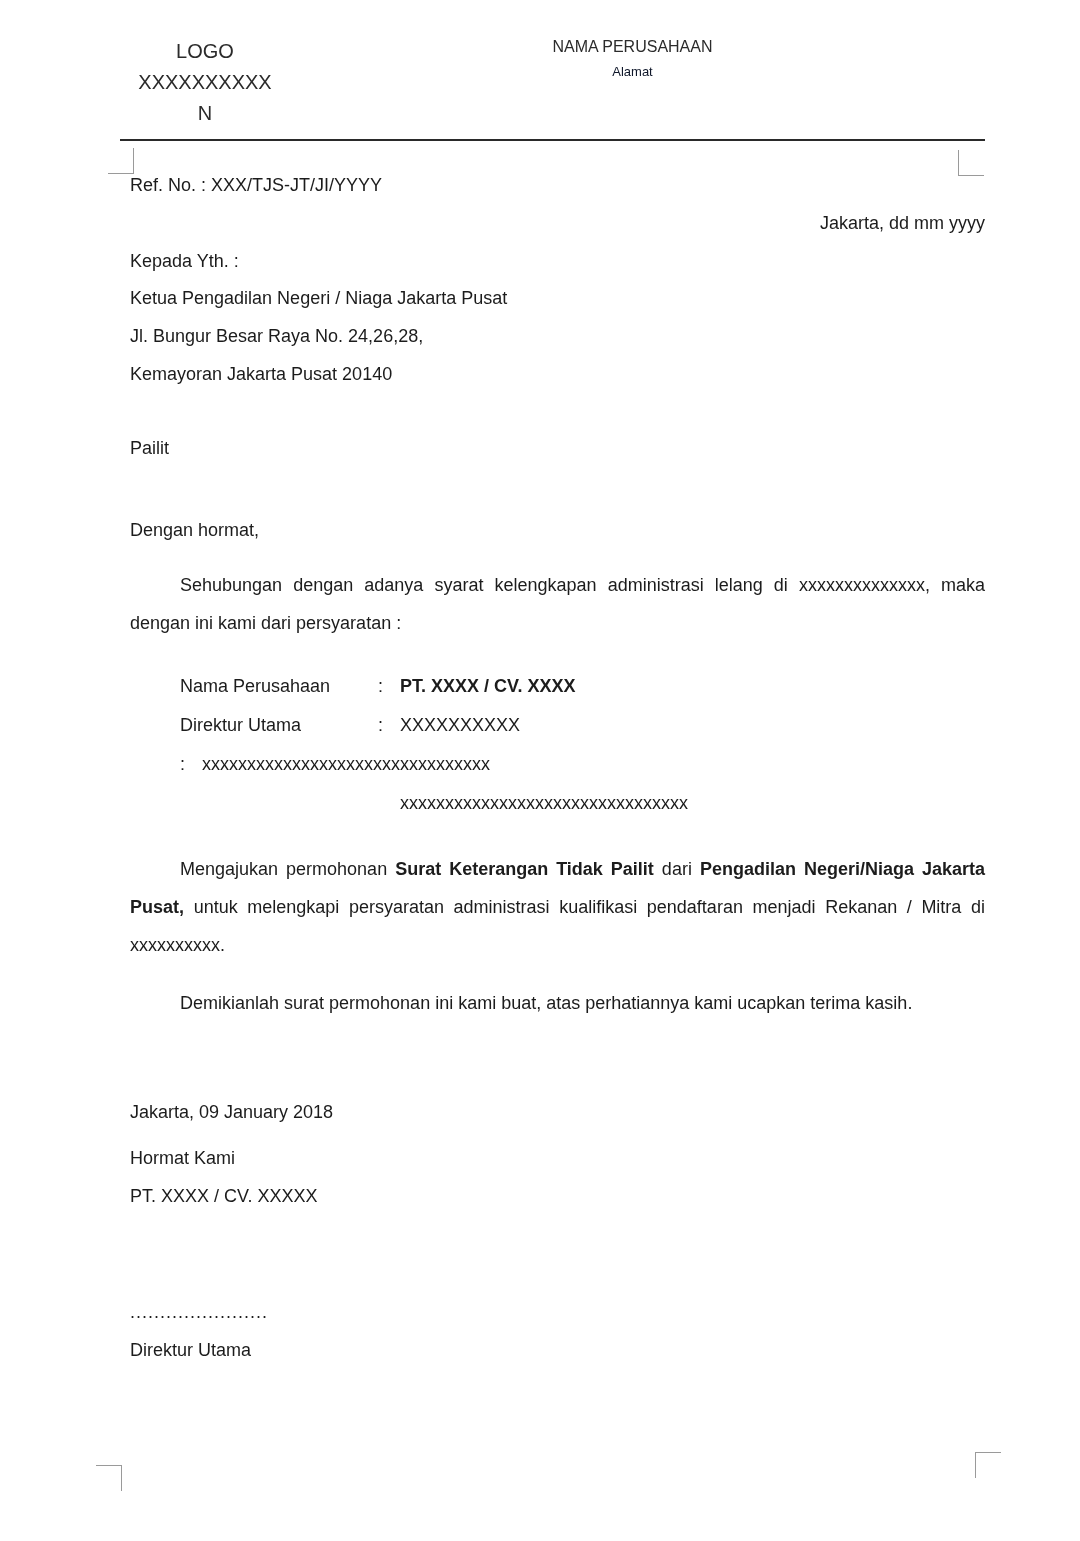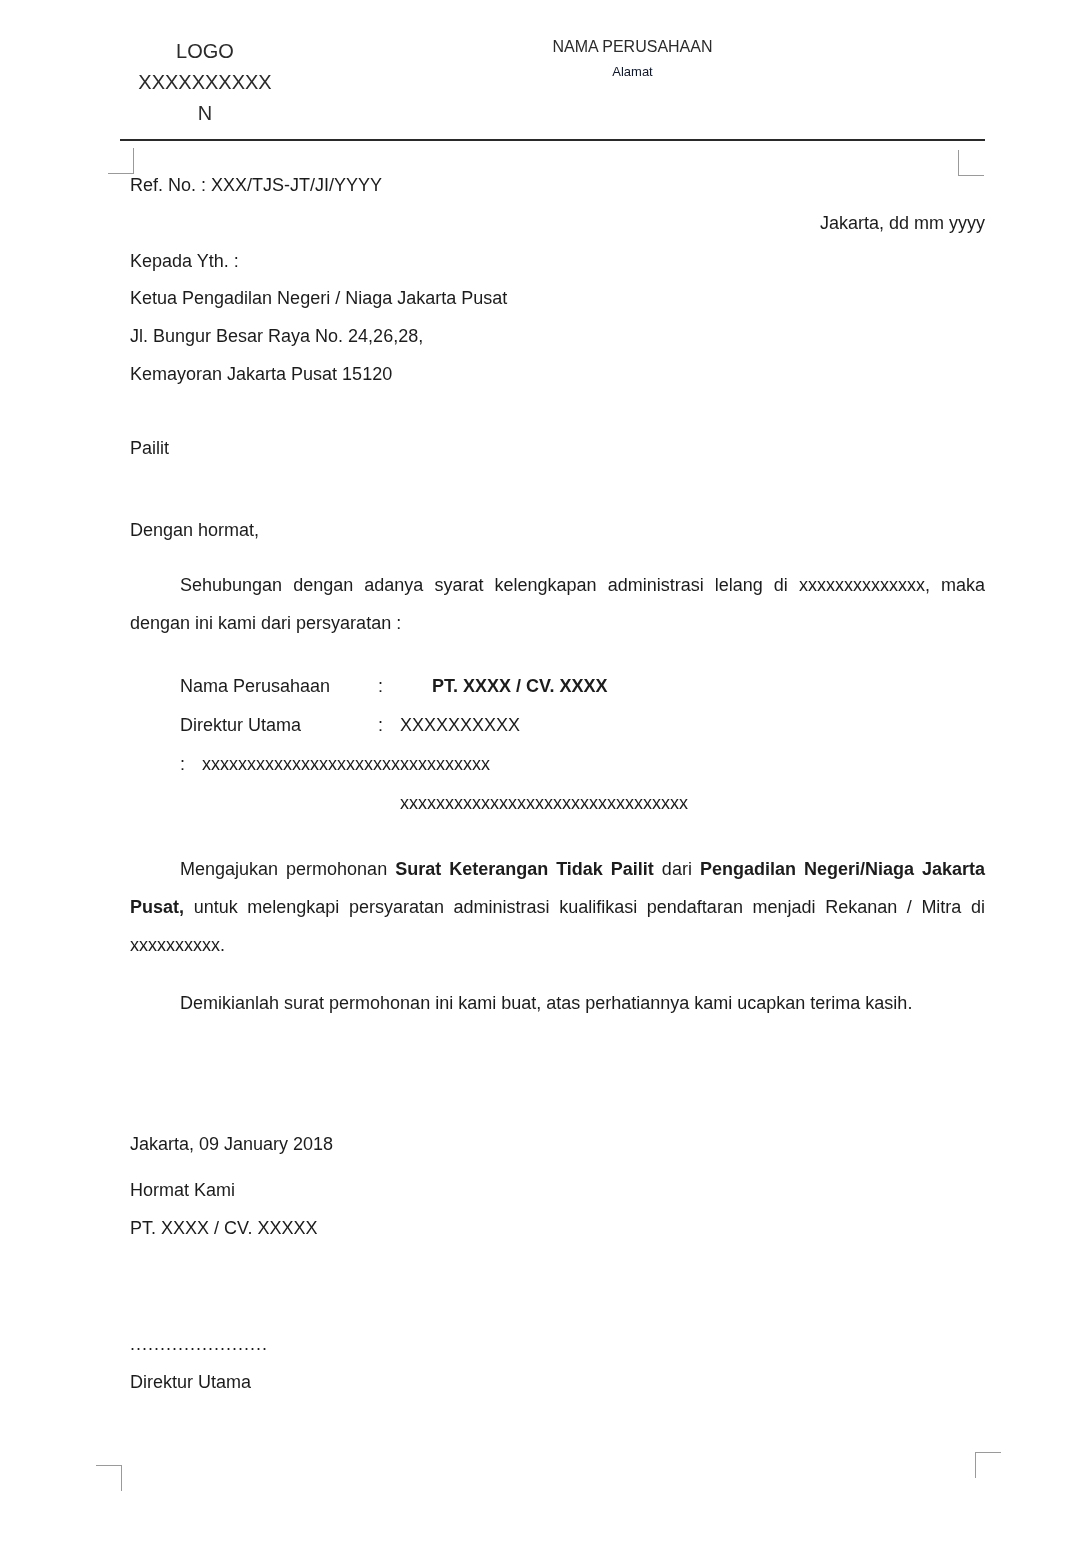--- a/index.html
+++ b/index.html
@@ -51,24 +51,24 @@
   .para2 { margin-top: 28px; }
   .para3 { margin-top: 20px; }
   .bold { font-weight: bold; }
 
   
   .info-block { margin: 24px 0 0 50px; }
   .info-row { display: flex; line-height: 2.17; }
   .info-label { width: 198px; flex: 0 0 198px; }
   .info-sep { width: 22px; flex: 0 0 22px; }
   .info-value { flex: 1; }
-  .info-value.value-bold { font-weight: bold; margin-left: 32px; }
+  .info-value.value-bold { font-weight: bold; }
 
   
-  .closing-date { margin-top: 104px; }
+  .closing-date { margin-top: 72px; }
   .closing-salutation { margin-top: 8px; }
   .signature-dots { margin-top: 78px; letter-spacing: 1px; }
 
   
   .crop {
     position: absolute;
     width: 26px;
     height: 26px;
     border: 0 solid #9a9a9a;
   }
@@ -100,21 +100,21 @@
   </div>
   <hr class="head-rule">
 
   <div class="line ref-line">Ref. No. : XXX/TJS-JT/JI/YYYY</div>
   <div class="line date-line">Jakarta, dd mm yyyy</div>
 
   <div class="recipient-block">
     <div class="line">Kepada Yth. :</div>
     <div class="line">Ketua Pengadilan Negeri / Niaga Jakarta Pusat</div>
     <div class="line">Jl. Bungur Besar Raya No. 24,26,28,</div>
-    <div class="line">Kemayoran Jakarta Pusat 15120</div>
+    <div class="line">Kemayoran Jakarta Pusat 20140</div>
   </div>
 
   <div class="subject-block">
     <div class="line">Pailit</div>
   </div>
 
   <div class="line greeting">Dengan hormat,</div>
 
   <p class="para para1">Sehubungan dengan adanya syarat kelengkapan administrasi lelang di xxxxxxxxxxxxxx, maka dengan ini kami dari persyaratan :</p>
 

